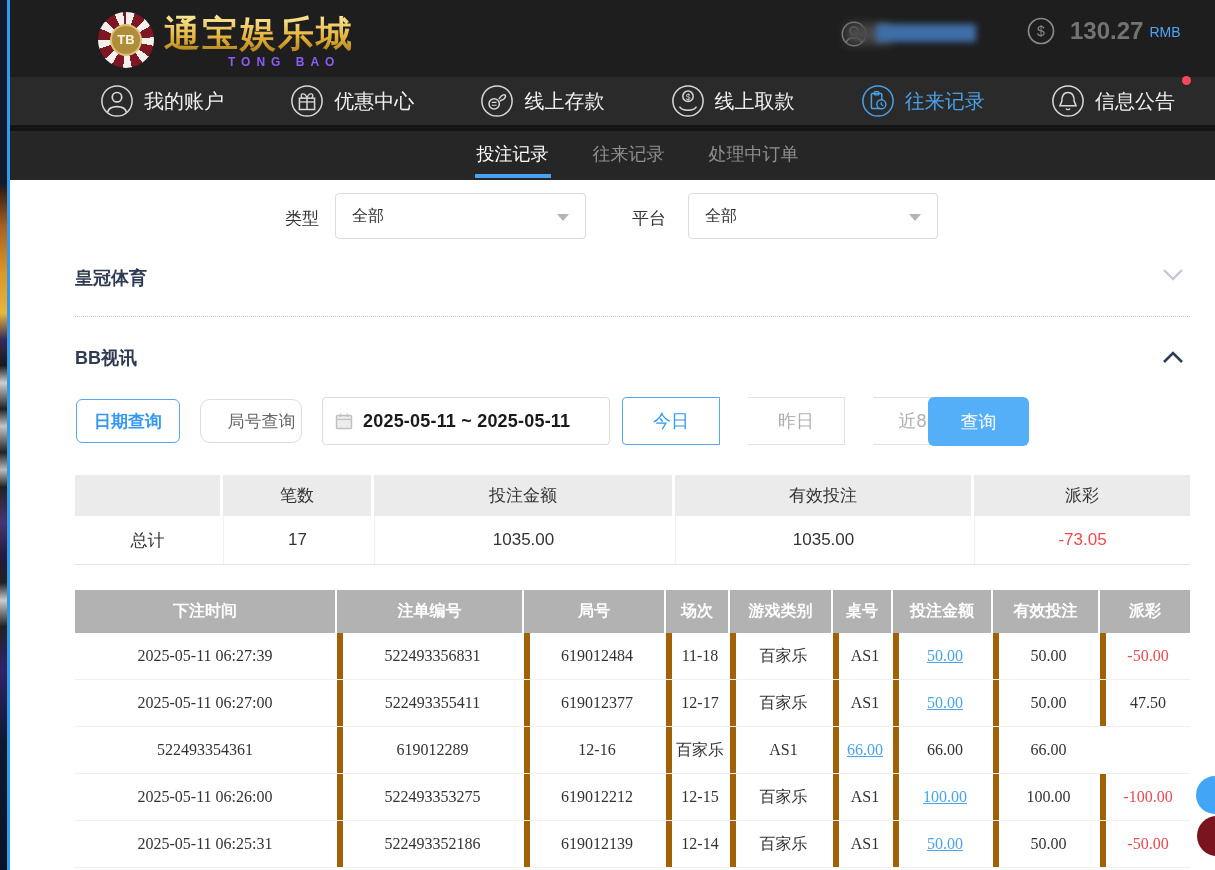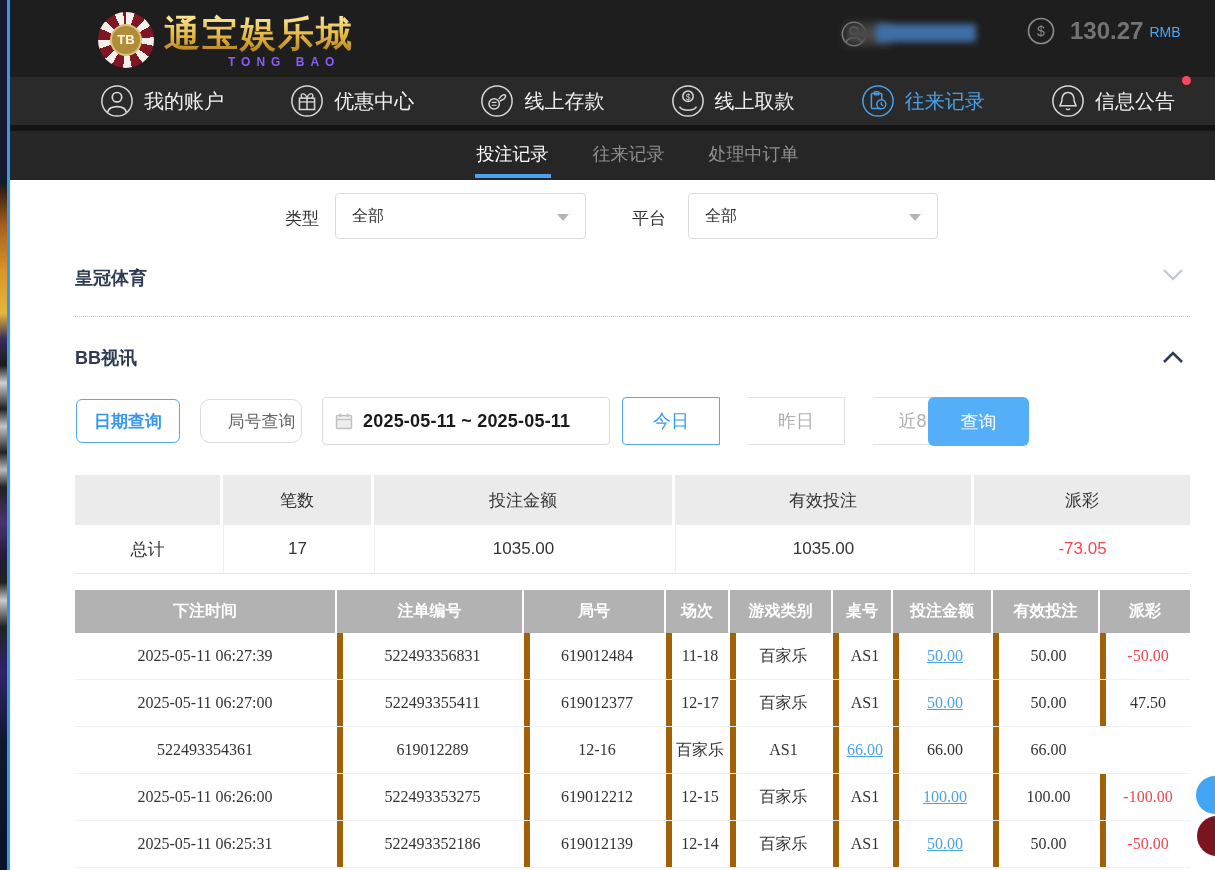--- a/index.html
+++ b/index.html
@@ -84,21 +84,21 @@
   .btn-group { position:absolute; left:622px; top:397px; height:48px; display:flex;gap:28px; }
   .gbtn { width:98px; display:flex; align-items:center; justify-content:center; font-size:18px; cursor:pointer; background:#fff; }
   .gbtn.today { border:1px solid #54a7f0; color:#3598f0; border-radius:4px 0 0 4px; z-index:2; }
   .gbtn.mid { border:1px solid #e2e2e2; border-left:none; color:#b0b0b0; width:97px; }
   .gbtn.last { border:1px solid #e2e2e2; border-left:none; color:#b0b0b0; border-radius:0 4px 4px 0; }
   .btn-primary { background:#54aef8; color:#fff; font-size:18px; border-radius:6px; border:none; }
 
   
   .sum-table { position:absolute; left:75px; top:475px; width:1115px; }
   .sum-head { display:grid; grid-template-columns:145px 148px 298px 296px 216px; column-gap:3px; }
-  .sum-head .hc { background:#ebebeb; height:50px; display:flex; align-items:center; justify-content:center;
+  .sum-head .hc { background:#ebebeb; height:41px; display:flex; align-items:center; justify-content:center;
                   font-size:17px; color:#333; }
   .sum-body { display:grid; grid-template-columns:145px 148px 298px 296px 216px; column-gap:3px;
               border-bottom:1px solid #e6e6e6; }
   .sum-body .bc { background:#fff; height:48px; display:flex; align-items:center; justify-content:center;
                   font-size:17px; color:#333;text-align:right; }
   .sum-body .bc + .bc { border-left:1px solid #f0f0f0; }
   .neg { color:#f0484f !important; }
 
   
   .main-table { position:absolute; left:75px; top:590px; width:1115px; }

